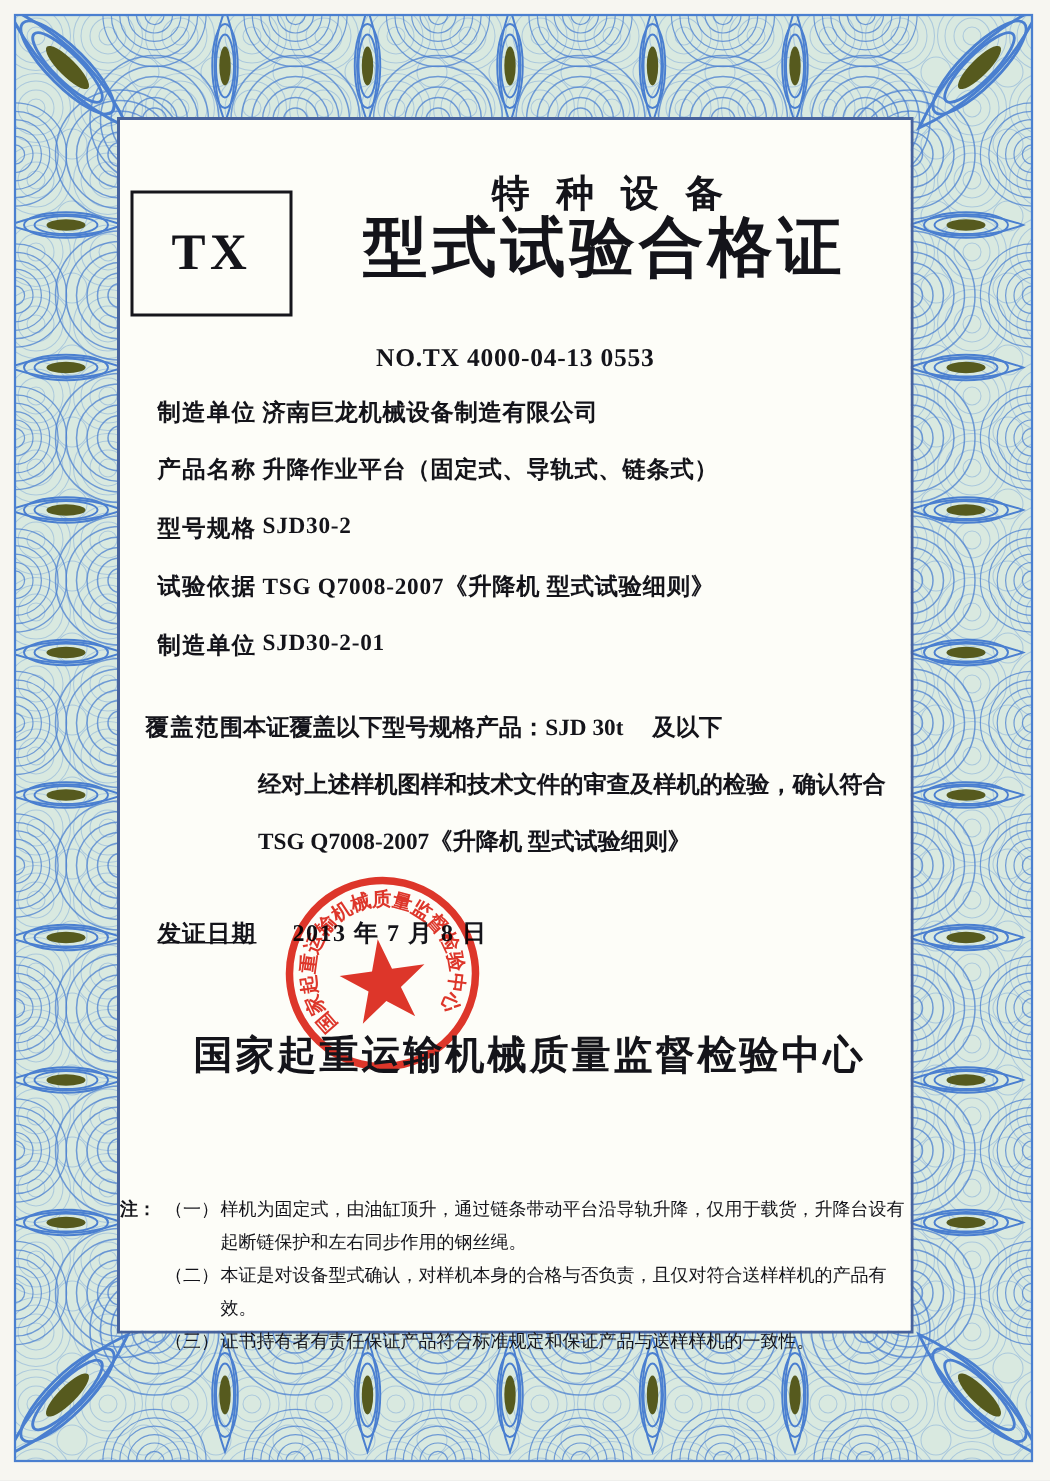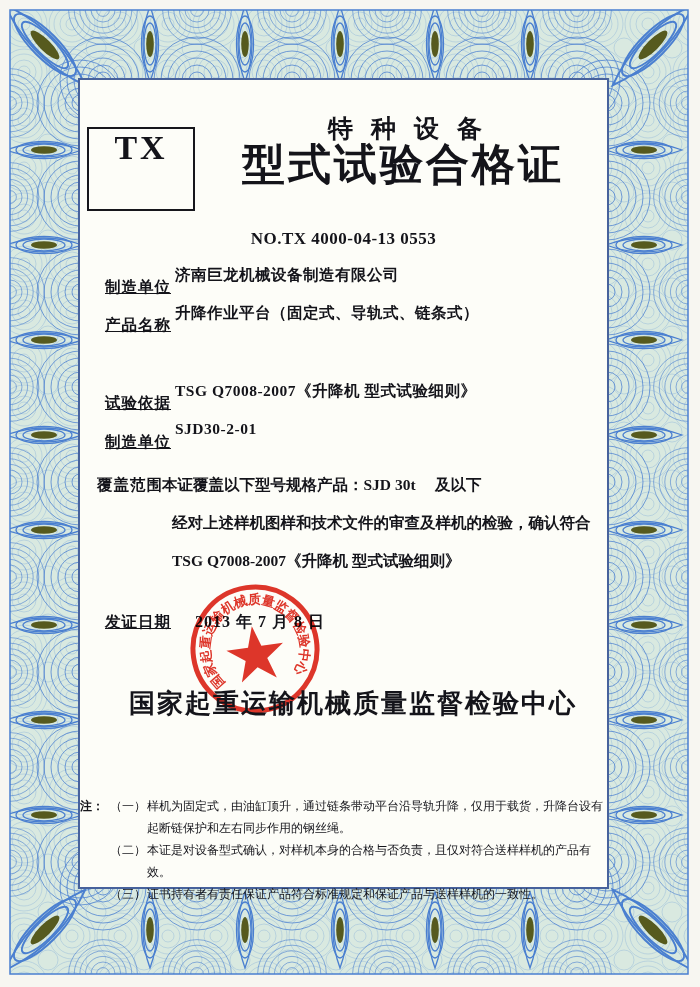--- a/index.html
+++ b/index.html
@@ -12,29 +12,29 @@
   .fanline circle{fill:none;stroke:var(--blue,#4a7fd0);stroke-width:1;opacity:.75;}
   .leaf-o{fill:none;stroke:var(--blue,#4a7fd0);stroke-width:1.3;}
   .leaf-f{fill:var(--olive,#565a1e);}
   .frame-line{fill:none;stroke:var(--blue,#4a7fd0);}
   .panel-line{fill:none;stroke:#47629c;}
   
   .panel{position:absolute;left:80px;top:80px;width:527px;height:807px;background:#fdfdf8;}
   .abs{position:absolute;}
   
   .tx-box{left:87px;top:127px;width:104px;height:80px;border:2.5px solid #16161c;
-          display:flex;justify-content:center;}
+          display:flex;align-items:center;justify-content:center;}
   .tx-box span{font-size:34px;font-weight:bold;letter-spacing:3px;}
   .supertitle{left:200px;top:112px;width:410px;text-align:center;font-size:25px;font-weight:bold;
               letter-spacing:18px;text-indent:18px;}
   .title{left:198px;top:136px;width:410px;text-align:center;font-size:43px;font-weight:bold;letter-spacing:3px;}
   .cert-no{left:80px;top:229px;width:527px;text-align:center;font-size:17px;font-weight:bold;letter-spacing:.5px;}
   
   .frow{height:22px;font-size:15.5px;font-weight:600;white-space:nowrap;}
-  .flabel{position:absolute;left:0;top:12px;letter-spacing:1px;text-decoration:underline;}
+  .flabel{position:absolute;left:0;top:0;letter-spacing:1px;}
   .fvalue{position:absolute;left:70px;top:0;letter-spacing:.5px;}
   
   .cov-label{left:97px;top:475px;font-size:15.5px;font-weight:600;letter-spacing:1px;}
   .cov1{left:162px;top:475px;font-size:15.5px;font-weight:600;}
   .cov2{left:172px;top:513px;font-size:15.5px;font-weight:600;}
   .cov3{left:172px;top:551px;font-size:15.5px;font-weight:600;}
   
   .issue-label{left:105px;top:612px;font-size:15.5px;font-weight:600;letter-spacing:1px;text-decoration:underline;}
   .issue-date{left:195px;top:612px;font-size:16px;font-weight:600;letter-spacing:1px;}
   
@@ -199,20 +199,24 @@
   <div class="abs cert-no">NO.TX 4000-04-13 0553</div>
 
   <div class="abs frow" style="left:105px;top:265px;width:500px">
     <span class="flabel">制造单位</span>
     <span class="fvalue">济南巨龙机械设备制造有限公司</span>
   </div>
   <div class="abs frow" style="left:105px;top:303px;width:500px">
     <span class="flabel">产品名称</span>
     <span class="fvalue">升降作业平台（固定式、导轨式、链条式）</span>
   </div>
+  <div class="abs frow" style="left:105px;top:342px;width:500px">
+    <span class="flabel">型号规格</span>
+    <span class="fvalue">SJD30-2</span>
+  </div>
   <div class="abs frow" style="left:105px;top:381px;width:500px">
     <span class="flabel">试验依据</span>
     <span class="fvalue">TSG Q7008-2007《升降机 型式试验细则》</span>
   </div>
   <div class="abs frow" style="left:105px;top:420px;width:500px">
     <span class="flabel">制造单位</span>
     <span class="fvalue">SJD30-2-01</span>
   </div>
 
   <div class="abs cov-label">覆盖范围</div>

